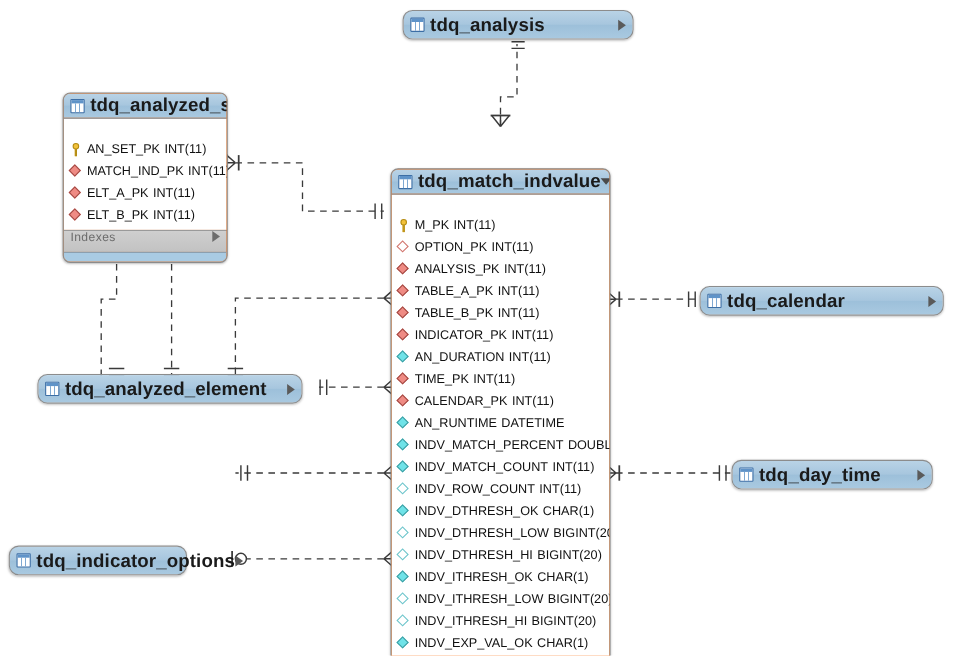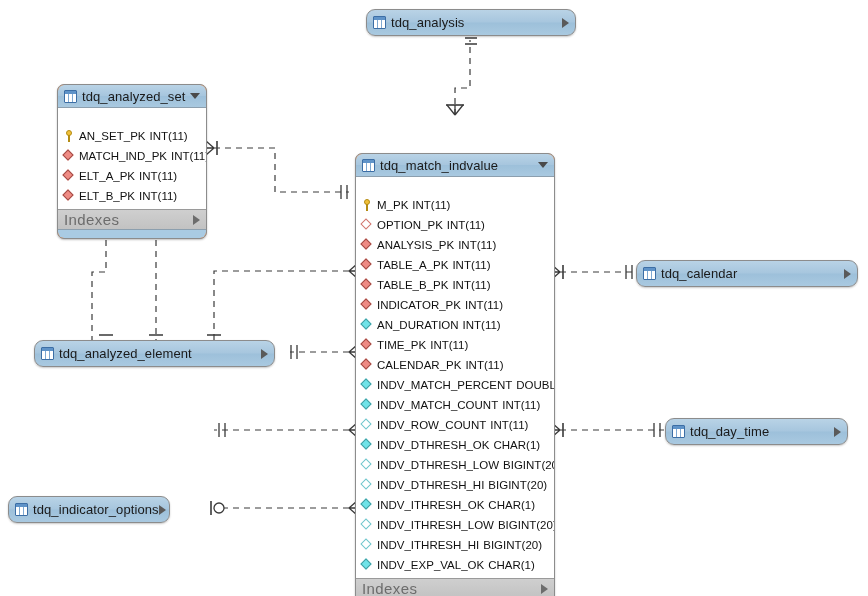--- a/index.html
+++ b/index.html
@@ -41,22 +41,22 @@
     position:relative;
   }
   .tbl.collapsed .tbl-hdr{
     border-bottom:none;
     border:1px solid #8c8c8c;
     border-radius:9px;
     height:100%;
     box-shadow:0 1px 2px rgba(0,0,0,.22);
   }
   .tbl-hdr .tname{
-    font-weight:normal;
-    font-size:13px;
+    font-weight:bold;
+    font-size:17px;
     color:#1a1a1a;
     margin-left:5px;
     letter-spacing:.1px;
     white-space:nowrap;
   }
   .tbl-icon{
     width:13px;height:13px;
     flex:0 0 13px;
     border:1px solid #3c6ea5;
     background:#ffffff;
@@ -120,26 +120,26 @@
     border:1px solid #8a3a38;
   }
   .ic-red-f .dia{background:#ef8b84;border-color:#a34a44;}
   .ic-red-o .dia{background:#ffffff;border-color:#d2766e;}
   .ic-cyan-f .dia{background:#6fe3e8;border-color:#3f9ea3;}
   .ic-cyan-o .dia{background:#ffffff;border-color:#6fc6cc;}
 
   
   .idx{
     height:19px;
-    display:flex;align-items:center;
+    display:flex;align-items:flex-start;
     padding:0 6px;
     background:linear-gradient(to bottom,#cfcfcf 0%,#c2c2c2 100%);
     border-top:1px solid #9a9a9a;
     color:#6c6c6c;
-    font-size:15px;
+    font-size:11px;
     letter-spacing:.4px;
   }
   .idx .caret-right{border-left-color:#6c6c6c;}
   .footband{
     height:8px;
     background:#a9cbe3;
     border-top:1px solid #8c9fae;
   }
 
   .tbl.collapsed{
@@ -384,20 +384,27 @@
           <span class="ic ic-red-f">
             <i class="dia"></i>
           </span>
           <span class="cname">CALENDAR_PK</span>
           <span class="ctype">INT(11)</span>
         </div>
         <div class="col">
           <span class="ic ic-cyan-f">
             <i class="dia"></i>
           </span>
+          <span class="cname">AN_RUNTIME</span>
+          <span class="ctype">DATETIME</span>
+        </div>
+        <div class="col">
+          <span class="ic ic-cyan-f">
+            <i class="dia"></i>
+          </span>
           <span class="cname">INDV_MATCH_PERCENT</span>
           <span class="ctype">DOUBLE</span>
         </div>
         <div class="col">
           <span class="ic ic-cyan-f">
             <i class="dia"></i>
           </span>
           <span class="cname">INDV_MATCH_COUNT</span>
           <span class="ctype">INT(11)</span>
         </div>

